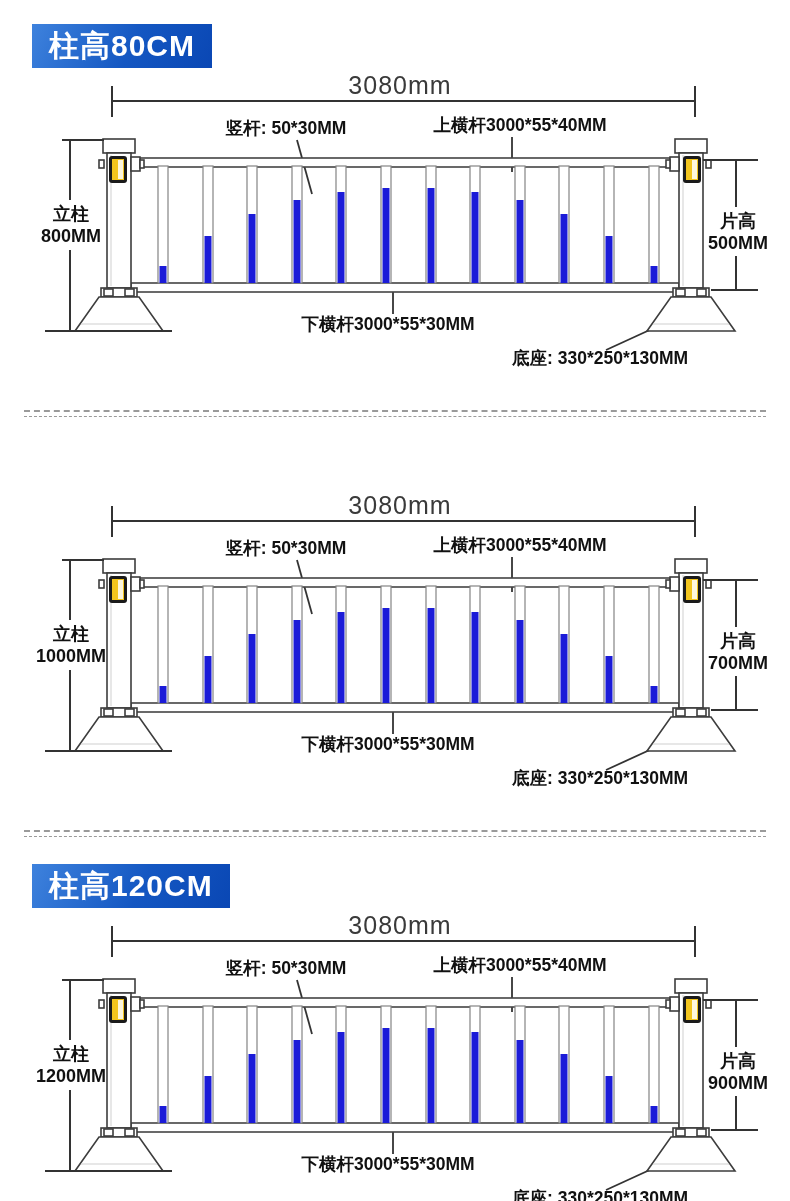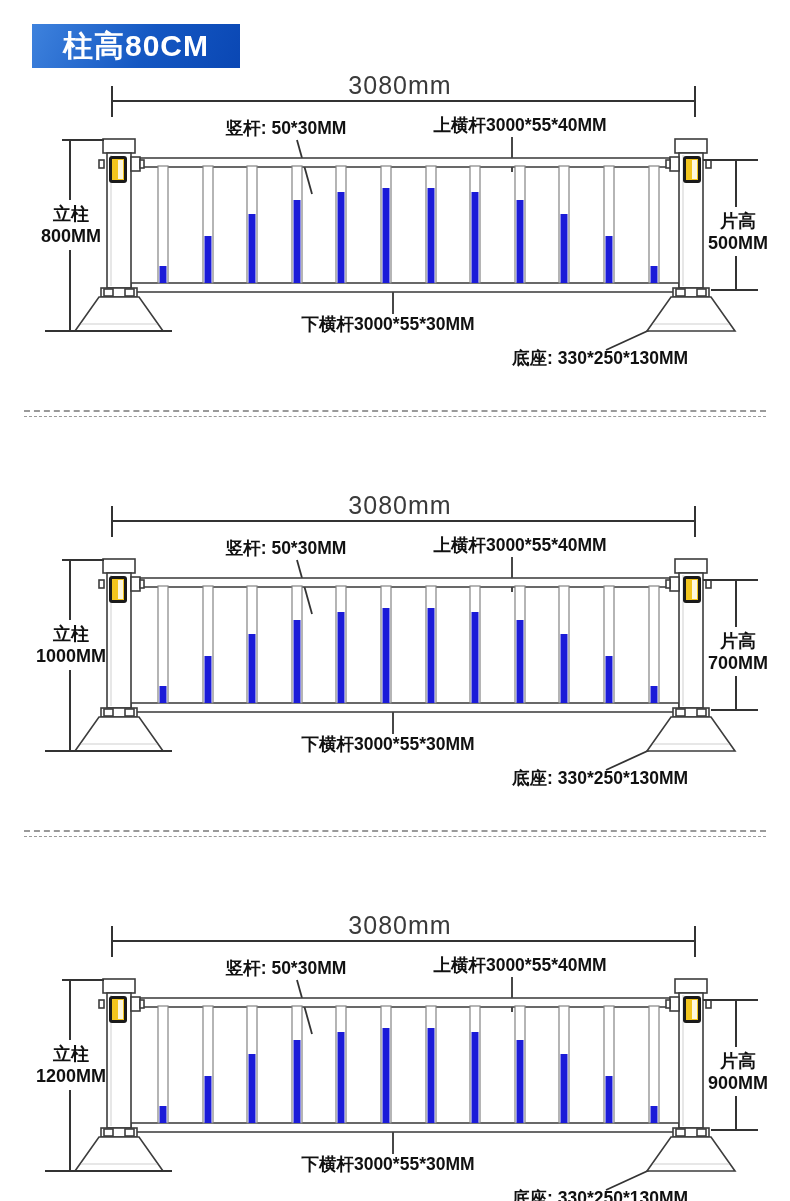--- a/index.html
+++ b/index.html
@@ -2,21 +2,21 @@
 <html style="--badge-blue-light: #3e82dd; --badge-blue-mid: #1457c2; --badge-blue-dark: #0a47b4; --badge-text: #ffffff; --bar-blue: #1b1bd8; --reflector-yellow: #f2c41d; --line-dark: #333333; --label-text: #111111; --divider-gray: #9a9a9a;"><head>
 <meta charset="utf-8">
 <style>
   html,body{margin:0;padding:0;background:#fff;}
   #stage{
     position:relative;width:790px;height:1201px;overflow:hidden;background:#fff;
     font-family:"Liberation Sans","DejaVu Sans",sans-serif;
   }
   .section{position:absolute;left:0;width:790px;height:420px;}
   .badge{
-    position:absolute;left:32px;top:24px;min-width:130px;padding:3px 31px;
+    position:absolute;left:32px;top:24px;min-width:130px;padding:3px 17px;
     text-align:left;font-size:30px;font-weight:bold;letter-spacing:1px;
     line-height:38px;color:var(--badge-text,#fff);
     background:linear-gradient(115deg,var(--badge-blue-light,#3e82dd) 0%,var(--badge-blue-mid,#1155c0) 55%,var(--badge-blue-dark,#0a47b4) 100%);
   }
   .section svg{position:absolute;left:0;top:0;}
   .divider{
     position:absolute;left:24px;right:24px;height:4px;
     border-top:2px dashed var(--divider-gray,#9a9a9a);
     border-bottom:1px dashed var(--divider-gray,#9a9a9a);
   }
@@ -186,15 +186,16 @@
       <text class="dim" x="400" y="94" text-anchor="middle">3080mm</text>
       <text class="lbl" x="286" y="134" text-anchor="middle">竖杆: 50*30MM</text>
       <text class="lbl" x="520" y="131" text-anchor="middle">上横杆3000*55*40MM</text>
       <text class="side" x="71" y="220">立柱</text>
       <text class="side" x="71" y="242">1200MM</text>
       <text class="side" x="738" y="227">片高</text>
       <text class="side" x="738" y="249">900MM</text>
       <text class="lbl" x="388" y="330" text-anchor="middle">下横杆3000*55*30MM</text>
       <text class="lbl" x="512" y="364">底座: 330*250*130MM</text>
     </svg>
+    <div class="badge">柱高120CM</div>
   </div>
 
 </div>
 
 </body></html>

